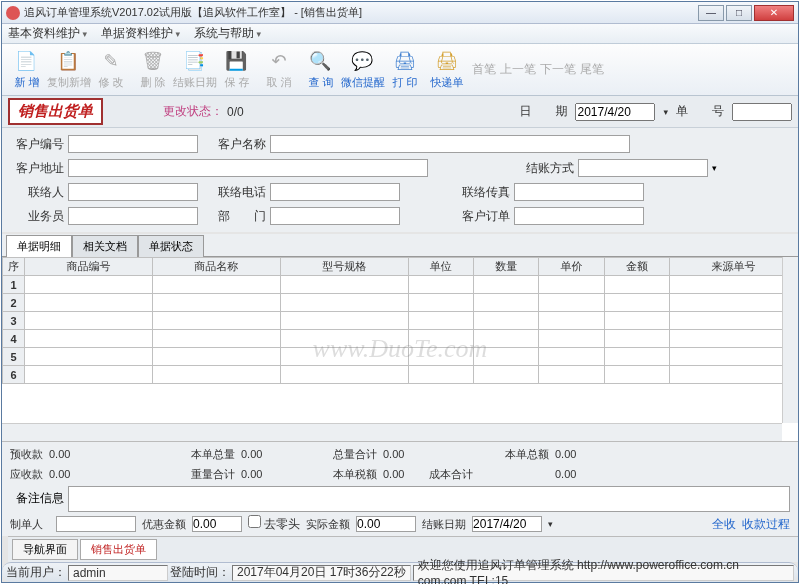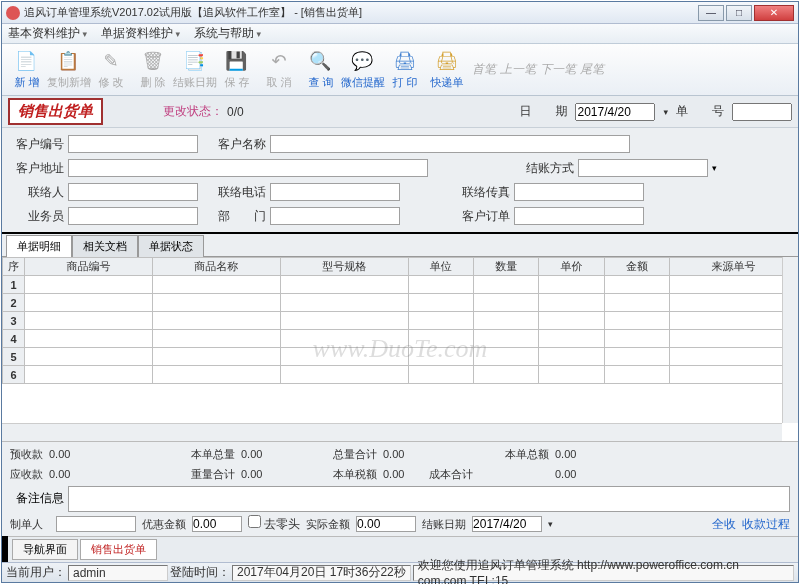--- a/index.html
+++ b/index.html
@@ -1,32 +1,32 @@
 <!DOCTYPE html>
 <html><head>
 <meta charset="utf-8">
 <style>
 * { margin: 0; padding: 0; box-sizing: border-box; font-family: "Microsoft YaHei", SimSun, sans-serif; font-size: 12px; }
 body { background: #fff; width: 800px; height: 584px; overflow: hidden; position: relative; }
-.window { border: 1px solid #5a7aa0; width: 798px; height: 582px; margin: 1px; display: flex; flex-direction: column; background: #000000; }
+.window { border: 1px solid #5a7aa0; width: 798px; height: 582px; margin: 1px; display: flex; flex-direction: column; background: #e5e5e5; }
 .titlebar { height: 22px; background: linear-gradient(#f5f8fc, #e0e8f2); display: flex; align-items: center; padding: 0 4px; border-bottom: 1px solid #b0bcd0; }
 .titlebar .icon { width: 14px; height: 14px; margin-right: 4px; border-radius: 50%; background: #d55; }
 .titlebar .title { flex: 1; color: #333; font-size: 11px; }
 .win-btns { display: flex; gap: 2px; }
 .win-btn { width: 26px; height: 16px; border: 1px solid #8899aa; background: linear-gradient(#f0f4f8,#d8e0ea); display:flex; align-items:center; justify-content:center; font-size: 10px; color:#334; cursor:pointer; }
 .win-btn.close { background: linear-gradient(#f08080,#d04040); border-color:#a03030; color:#fff; width:40px;}
 .menubar { height: 20px; background: linear-gradient(#f8fafc,#e8eef4); display: flex; align-items: center; padding: 0 6px; gap: 14px; border-bottom: 1px solid #c0ccd8; color:#333; }
 .menubar span::after { content: " ▾"; font-size:9px; color:#666; }
 .toolbar { height: 52px; background: linear-gradient(#fdfdfd,#eaeff5); border-bottom: 1px solid #b8c4d0; display: flex; align-items: center; padding: 0 4px; gap: 0; }
 .tbtn { width: 42px; height: 48px; display: flex; flex-direction: column; align-items: center; justify-content: center; gap: 2px; cursor:pointer; }
 .tbtn .ico { width: 24px; height: 24px; display:flex; align-items:center; justify-content:center; font-size:18px; }
 .tbtn .lbl { font-size: 11px; color:#555; white-space:nowrap; }
 .tbtn.grey .ico, .tbtn.grey .lbl { color:#aaa; }
 .tbtn.blue .lbl { color:#2266cc; }
-.navtext { display:flex; gap:4px; align-items:center; color:#aaa; font-size:11px; margin-left:4px;font-style:italic;}
+.navtext { display:flex; gap:4px; align-items:center; color:#aaa; font-size:11px; margin-left:4px;}
 .docheader { background:#e8ecf0; padding: 2px 6px; display:flex; align-items:center; border-bottom:1px solid #c8d0d8;}
 .doctitle { border: 2px solid #a03030; color:#c02020; font-size: 15px; font-weight: bold; padding: 2px 8px; background:#fff; font-style: italic;}
 .status-lbl { margin-left: 60px; color: #c04080; font-size:12px; }
 .status-val { color:#333; margin-left:4px; }
 .datearea { margin-left:auto; display:flex; gap:8px; align-items:center; color:#333;justify-content:flex-end;}
 .form { background:#eceff2; padding: 4px 8px; }
 .form-row { display:flex; align-items:center; height:24px; gap:4px; }
 .form-row label { width:54px; text-align:right; color:#333; font-size:12px;}
 .form-row input, .form-row .inp { height:18px; border:1px solid #a0a0a0; background:#fff; padding:0 2px; font-size:11px;}
 .tabs { display:flex; background:#eceff2; border-bottom:1px solid #999; padding-left:4px; gap:0; margin-top:2px;}
@@ -41,21 +41,21 @@
 .totals { background:#eceff2; padding:2px 8px; border-top:1px solid #bbb;}
 .trow { display:flex; align-items:center; height:20px; gap:6px; color:#333;}
 .trow label { font-size:11px; }
 .trow .val { min-width:40px; font-size:11px; color:#333;}
 .trow .wide { width:140px; }
 .memo { display:flex; align-items:flex-start; gap:4px; margin:2px 0;}
 .memo textarea { flex:1; height:26px; border:1px solid #a0a0a0; background:#fff; resize:none;}
 .bottom-tabs { display:flex; background:#e8ecf0; border-top:1px solid #bbb; padding:2px 4px; gap:2px;margin-left:6px;}
 .btab { padding:2px 10px; border:1px solid #aaa; background:#f4f4f4; font-size:11px; cursor:pointer;}
 .btab.active { color:#c02020; background:#fff;}
-.statusbar { height: 20px; background: linear-gradient(#eef2f6,#dde4ec); border-top:1px solid #b0bcd0; display:flex; align-items:center; padding:0 4px; gap:2px; font-size:11px; color:#333;}
+.statusbar { height: 20px; background: linear-gradient(#eef2f6,#dde4ec); border-top:1px solid #b0bcd0; display:flex; align-items:center; padding:0 4px; gap:2px; font-size:11px; color:#333;border-radius:9px;}
 .statusbar .sbox { border:1px inset #ccc; padding:1px 4px; background:#f8f8f8; height:16px; display:flex; align-items:center;}
 .statusbar .flex { flex:1; }
 .scrollbar-v { position:absolute; right:0; top:0; bottom:18px; width:16px; background:#eceff2; border-left:1px solid #ccc;}
 .scrollbar-h { position:absolute; left:0; right:16px; bottom:0; height:18px; background:#eceff2; border-top:1px solid #ccc;}
 .rlink { color:#2266cc; cursor:pointer;}
 </style>
 </head>
 <body>
 
 <div class="window">

